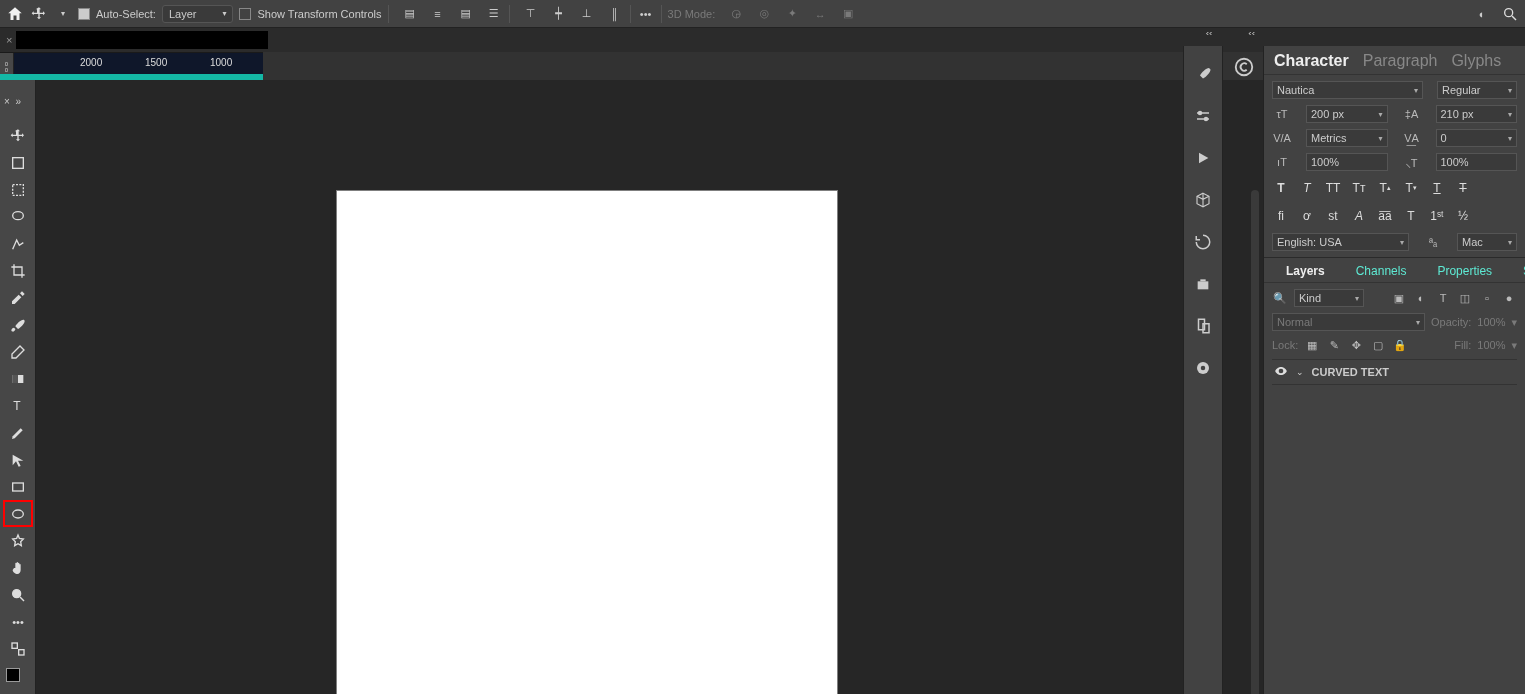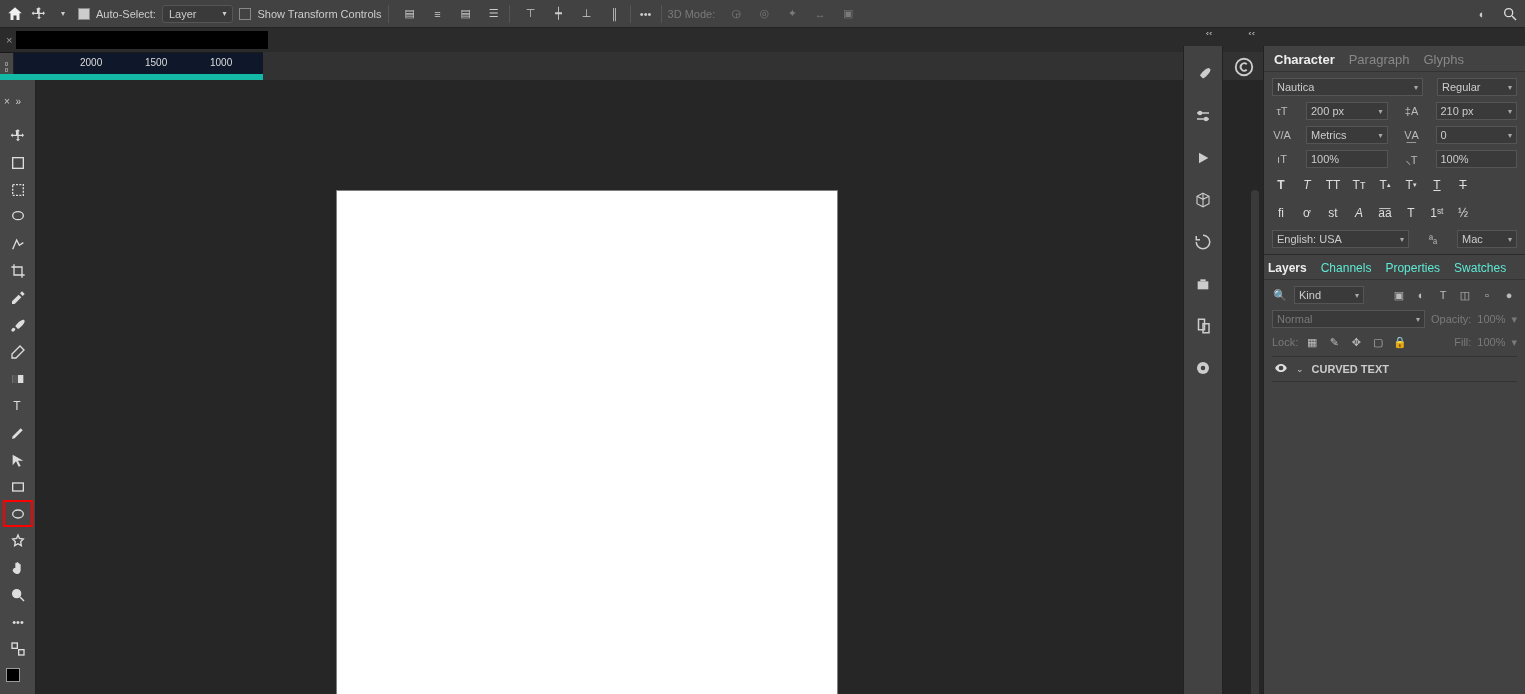--- a/index.html
+++ b/index.html
@@ -43,34 +43,34 @@
 .artboard { position:absolute; left:300px; top:110px; width:502px; height:700px; background:#fff; border:1px solid #7f7f7f; }
 .scrollbar-v { position:absolute; right:4px; top:110px; width:8px; height:540px; background:#3a3a3a; border-radius:4px; }
 
 
 .midcol { position:absolute; right:302px; top:46px; width:40px; bottom:0; background:#424242; border-left:1px solid #222; border-right:1px solid #222; display:flex; flex-direction:column; align-items:center; gap:22px; padding-top:18px; }
 .midcol .mi { width:20px; height:20px; color:#ccc; display:flex; align-items:center; justify-content:center; }
 
 
 .rpanel { position:absolute; right:0; top:46px; width:262px; bottom:0; background:#424242; border-left:1px solid #222; display:flex; flex-direction:column; }
 .panel-tabs { display:flex; gap:14px; padding:6px 10px 4px; border-bottom:1px solid #333; }
-.panel-tabs span { color:#888; font-size:13px; cursor:pointer; }
+.panel-tabs span { color:#888; font-size:16px; cursor:pointer; }
 .panel-tabs span.on { color:#eee; font-weight:600; }
 
 .char-body { padding:6px 8px; display:flex; flex-direction:column; gap:6px; border-bottom:1px solid #2a2a2a; }
 .row { display:flex; gap:14px; align-items:center; }
 .dd { background:#3a3a3a; border:1px solid #555; padding:2px 4px; display:flex; align-items:center; justify-content:space-between; flex:1; font-size:11px; }
 .dd .caret { font-size:8px; color:#aaa; }
 .fld { background:#3a3a3a; border:1px solid #555; padding:2px 4px; flex:1; font-size:11px; }
 .lbl-ic { width:20px; display:inline-flex; justify-content:center; color:#bbb; font-size:11px; }
 .style-row { display:flex; gap:8px; justify-content:flex-start; padding:2px 0; }
 .style-row .s { width:18px; height:18px; display:flex; align-items:center; justify-content:center; color:#ddd; font-size:12px; }
 .colorbox { width:50px; height:16px; background:#fff; border:1px solid #333; }
 
-.layer-tabs { display:flex; gap:14px; padding:6px 4px 4px; border-bottom:1px solid #333; }
+.layer-tabs { display:flex; gap:31px; padding:6px 22px 4px; border-bottom:1px solid #333; }
 .layer-tabs span { color:#5eead4; font-size:12px; cursor:pointer; }
 .layer-tabs span.on { color:#eee; font-weight:600; }
 .layer-body { padding:6px 8px; flex:1; display:flex; flex-direction:column; gap:6px; }
 .lk-row { display:flex; align-items:center; gap:6px; }
 .small-ic { width:16px; height:16px; color:#bbb; display:inline-flex; align-items:center; justify-content:center; }
 .dim { color:#7a7a7a; }
 .lyr-group { display:flex; align-items:center; gap:8px; padding:4px 2px; border-top:1px solid #333; border-bottom:1px solid #333; }
 .eye { width:14px; }
 .lyr-entry { display:flex; align-items:center; gap:10px; padding:6px 2px; }
 .thumb { width:66px; height:80px; border:1px solid #666; background: repeating-conic-gradient(#ccc 0 25%, #fff 0 50%) 0 0/12px 12px; }

